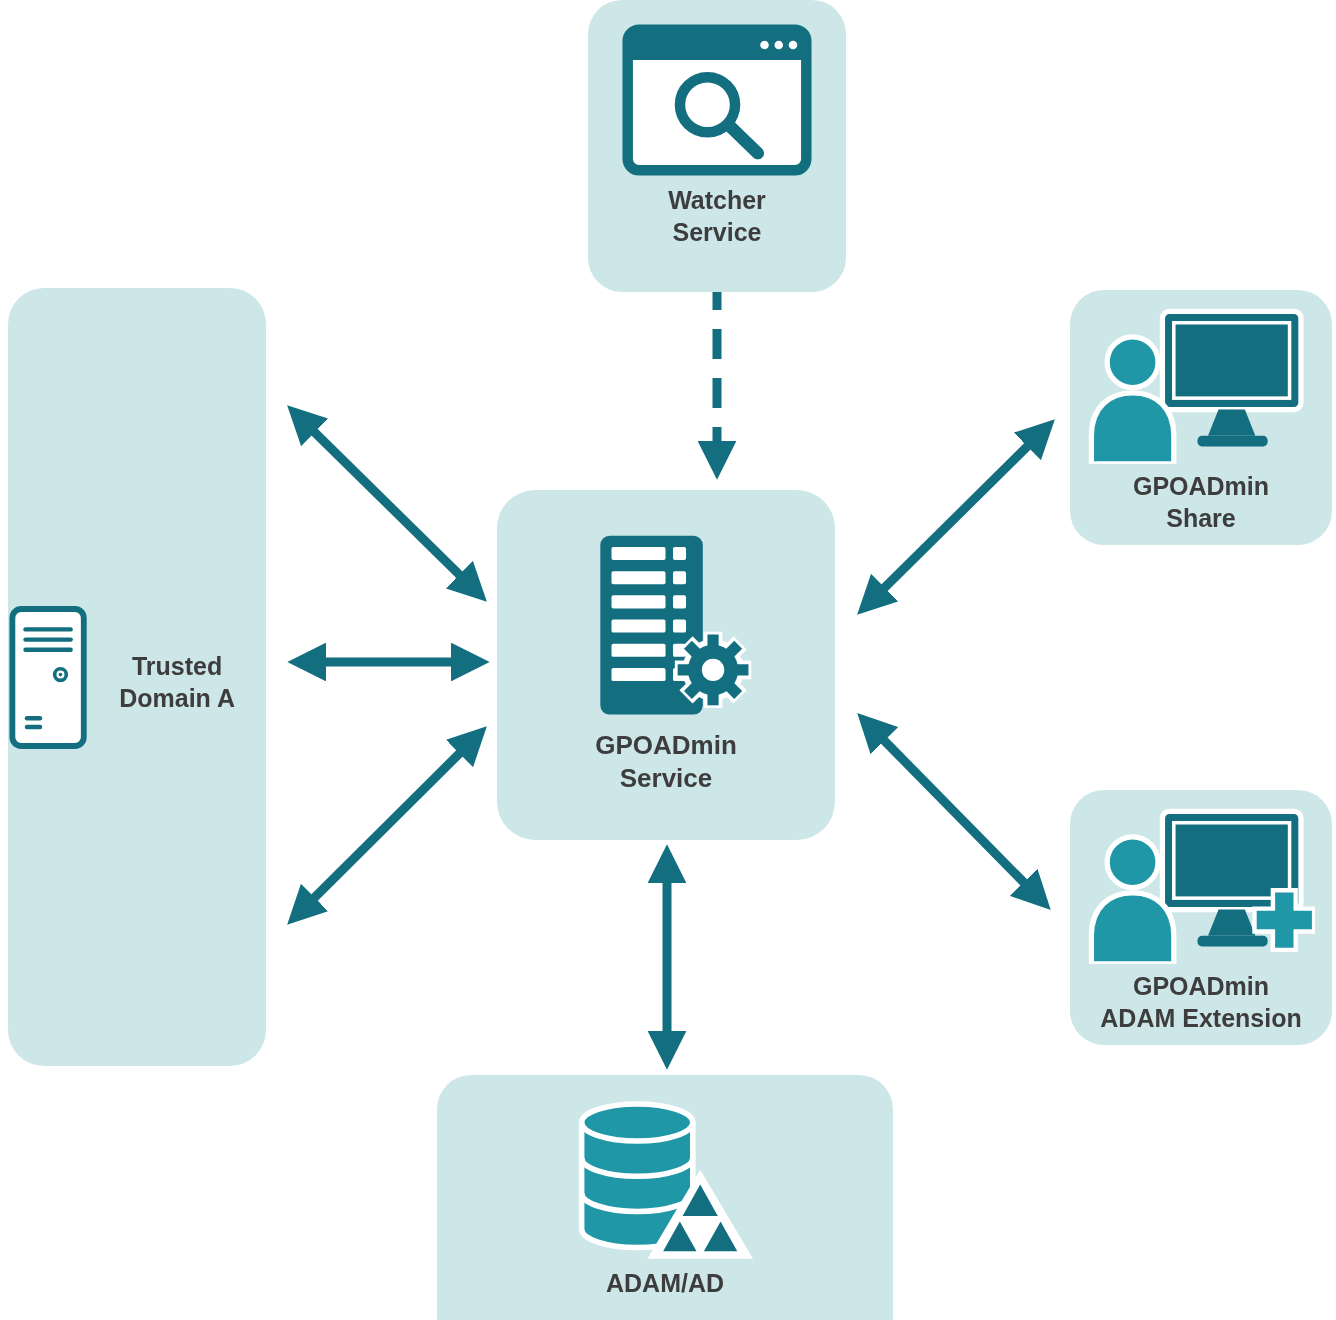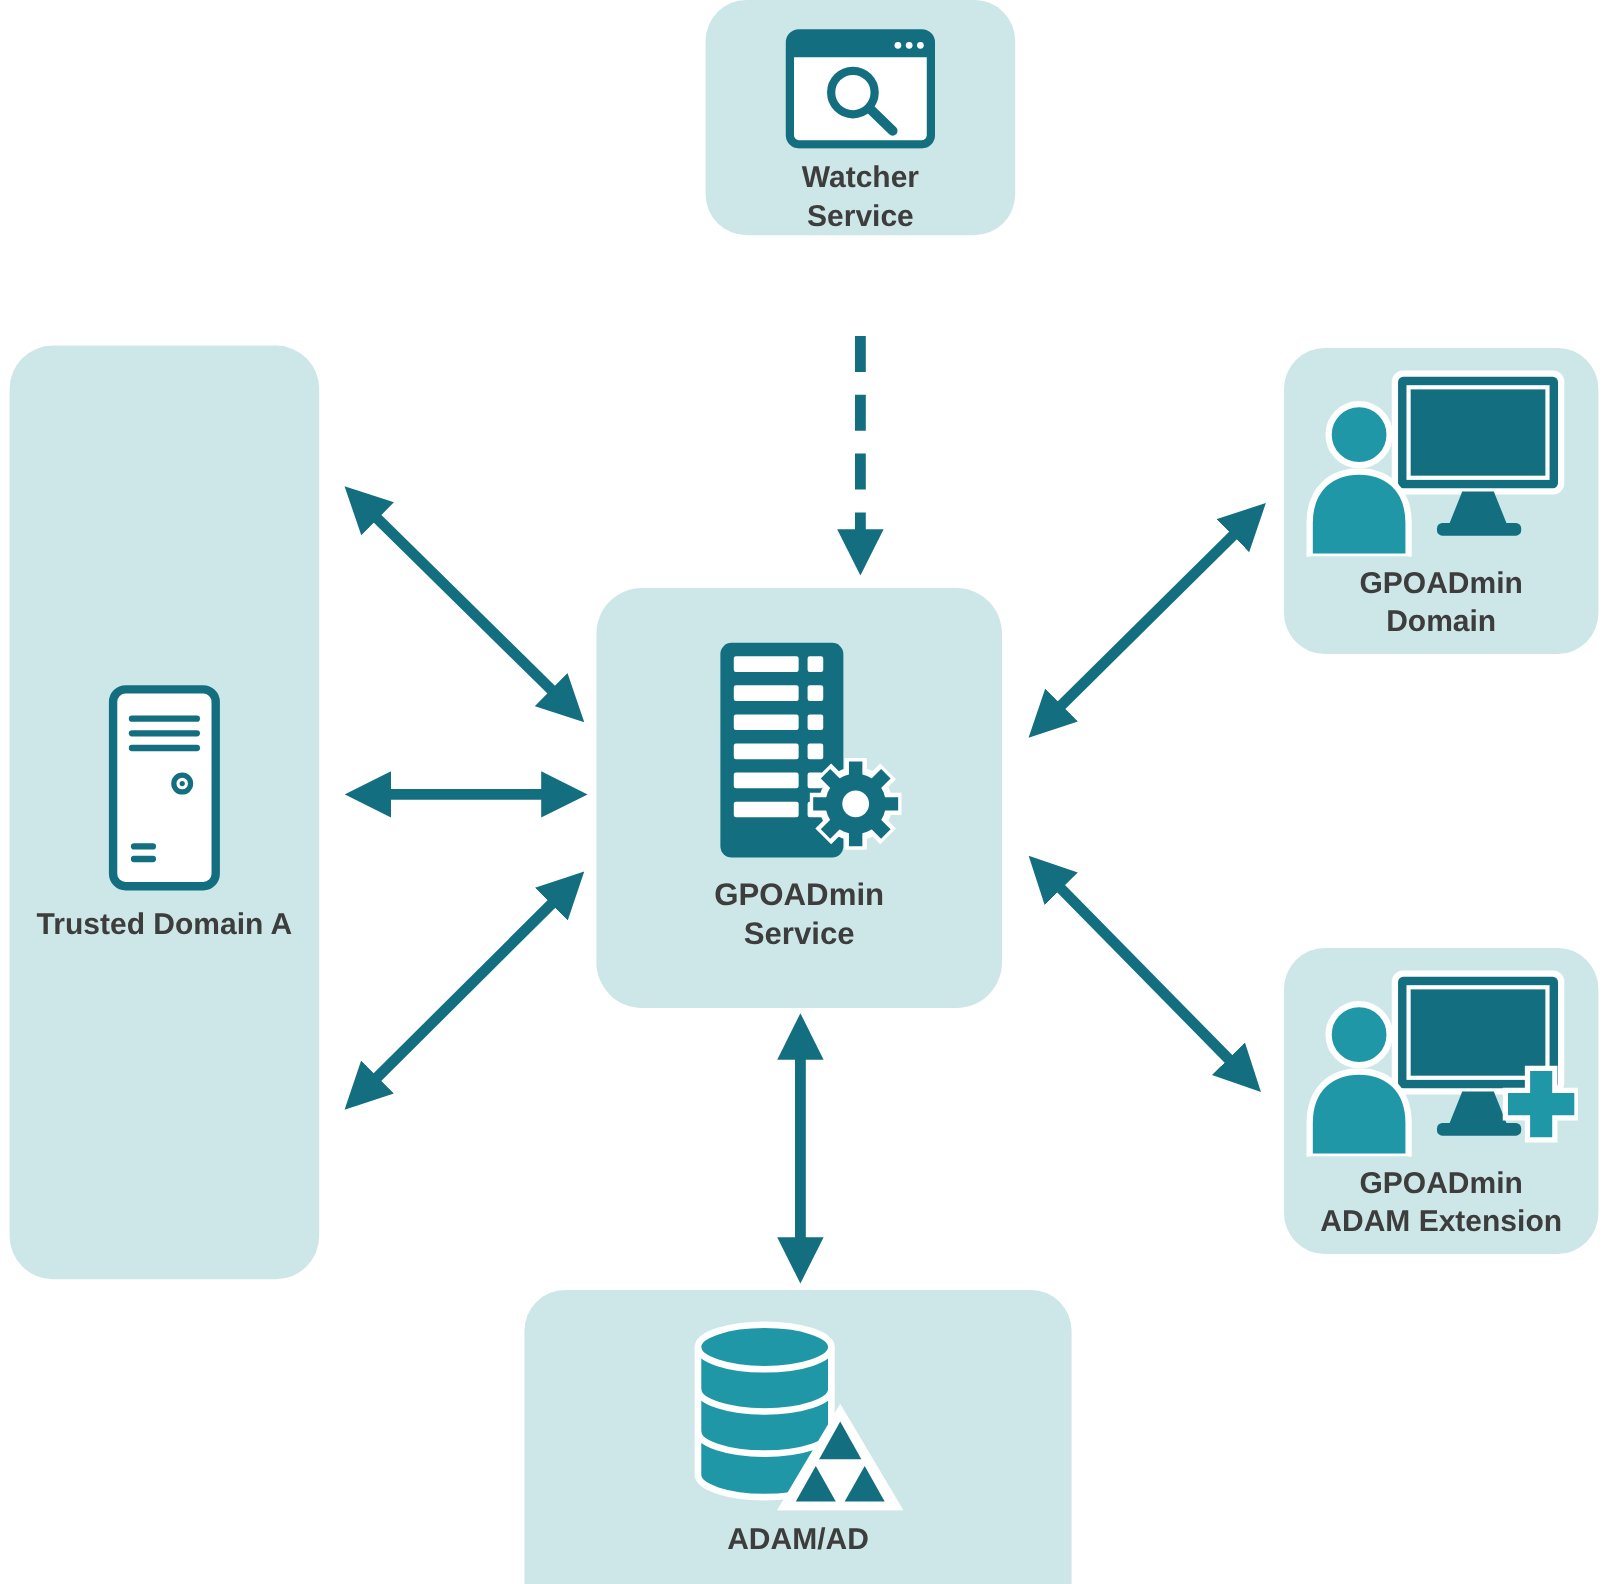--- a/index.html
+++ b/index.html
@@ -24,28 +24,28 @@
 
   .label {
     font-weight:bold;
     font-size:25px;
     color:#3d3d3d;
     text-align:center;
     line-height:1.28;
   }
 
   
-  .watcher { left:588px; top:0; width:258px; height:196px; padding-top:24px; }
+  .watcher { left:588px; top:0; width:258px; height:292px; padding-top:24px; }
   .watcher .icon { width:190px; height:152px; }
   .watcher .label { margin-top:8px; }
 
   
   .domains { left:8px; top:288px; width:258px; height:778px; border-radius:36px;
              justify-content:space-around; padding:14px 0; }
-  .domain { display:flex; flex-direction:column; align-items:center; }
+  .domain { display:flex; flex-direction:row; align-items:center; }
   .domain .icon { width:96px; height:175px; }
   .domain .label { margin-top:10px; }
 
   
   .service { left:497px; top:490px; width:338px; height:350px; border-radius:38px; padding-top:42px; }
   .service .icon { width:210px; height:191px; }
   .service .label { margin-top:6px; font-size:26px; }
 
   
   .client { left:1070px; top:290px; width:262px; height:255px; padding-top:16px; }
@@ -169,21 +169,21 @@
     <svg class="icon" viewBox="0 0 260 180">
       <rect x="86" y="6" width="158" height="112" rx="8" fill="#136f80" stroke="#ffffff" stroke-width="6"></rect>
       <rect x="99" y="19" width="132" height="86" fill="none" stroke="#ffffff" stroke-width="4"></rect>
       <path d="M150 118 h30 l12 30 h-54 z" fill="#136f80"></path>
       <rect x="126" y="148" width="80" height="12" rx="5" fill="#136f80"></rect>
       <circle cx="52" cy="64" r="29" fill="#2097a7" stroke="#ffffff" stroke-width="6"></circle>
       <path d="M5 180 v-32 c0 -33 21 -49 47 -49 s47 16 47 49 v32 z" fill="#2097a7" stroke="#ffffff" stroke-width="6"></path>
     </svg>
     <div class="label">
       <div>GPOADmin</div>
-      <div>Domain</div>
+      <div>Share</div>
     </div>
   </div>
 
   <div class="box gpmc">
     <svg class="icon" viewBox="0 0 260 180">
       <rect x="86" y="6" width="158" height="112" rx="8" fill="#136f80" stroke="#ffffff" stroke-width="6"></rect>
       <rect x="99" y="19" width="132" height="86" fill="none" stroke="#ffffff" stroke-width="4"></rect>
       <path d="M150 118 h30 l12 30 h-54 z" fill="#136f80"></path>
       <rect x="126" y="148" width="80" height="12" rx="5" fill="#136f80"></rect>
       <circle cx="52" cy="64" r="29" fill="#2097a7" stroke="#ffffff" stroke-width="6"></circle>

